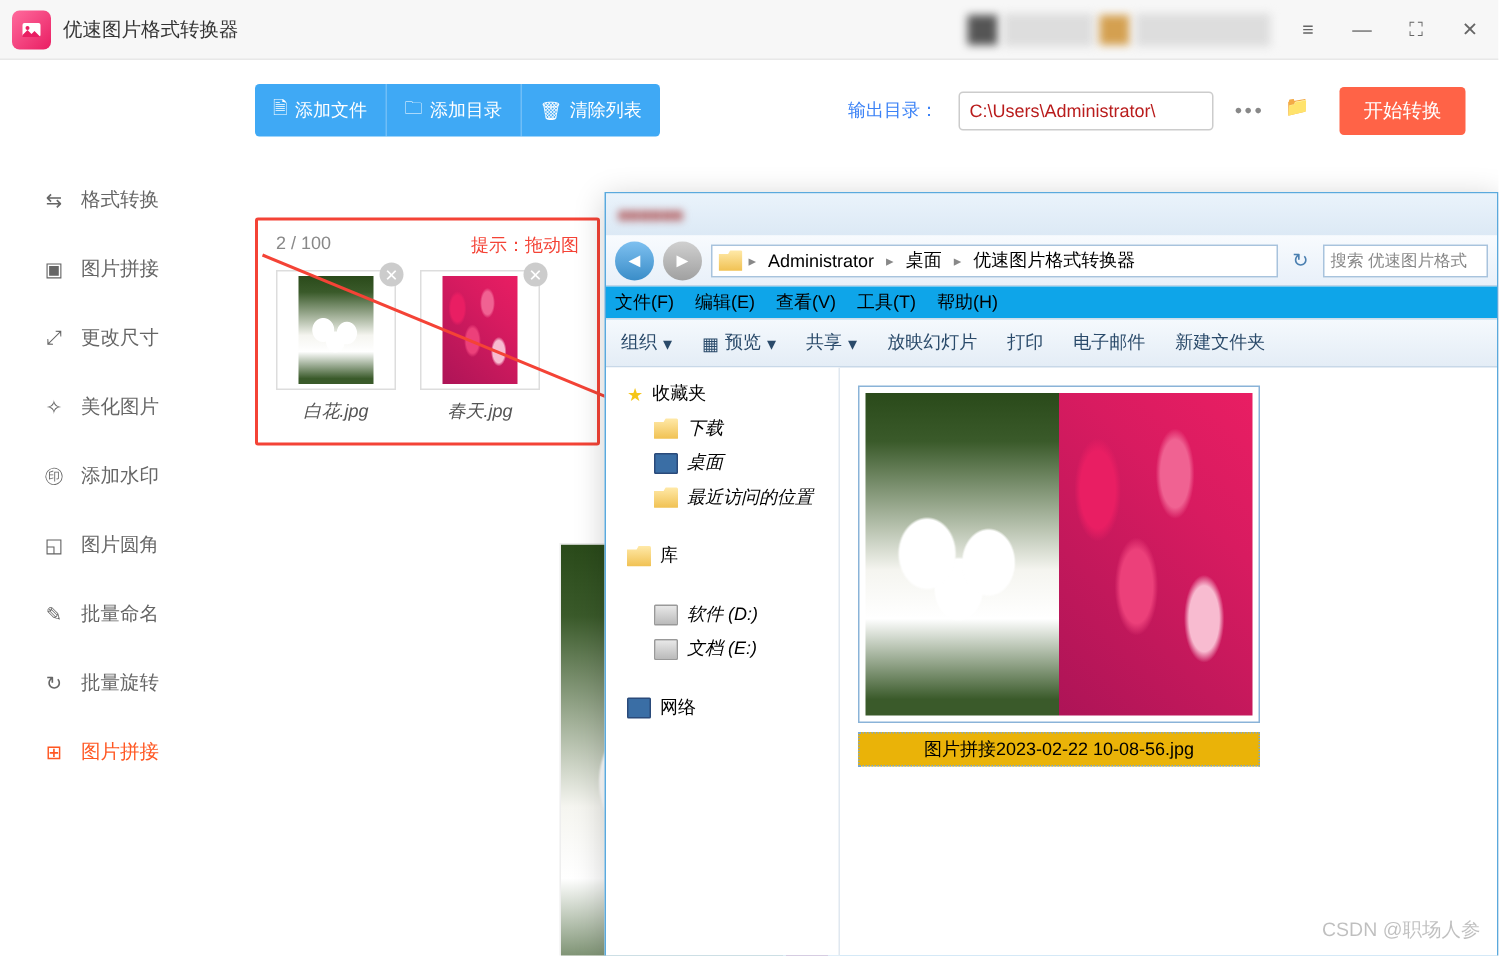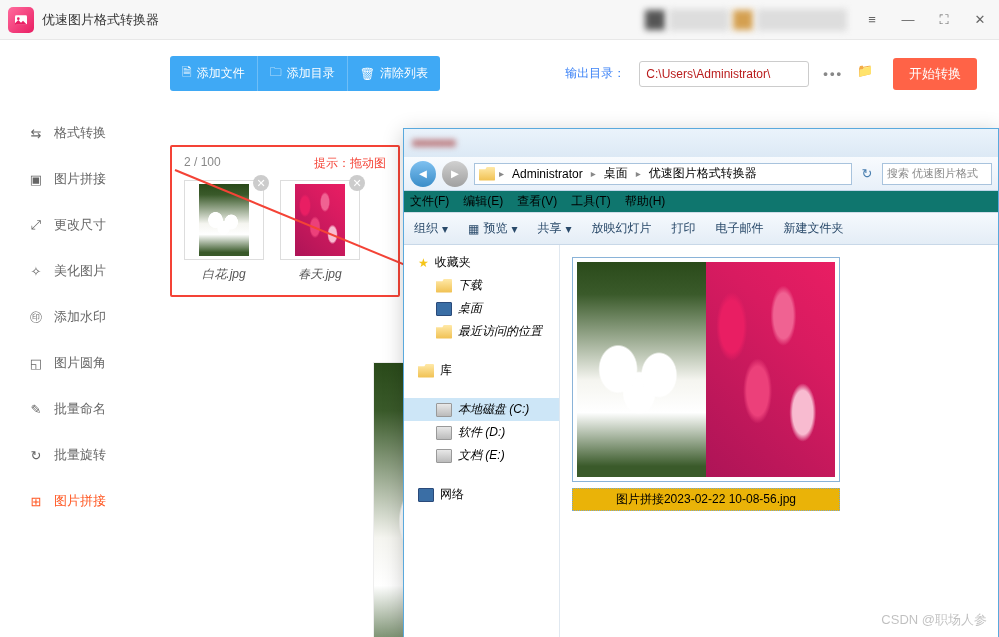--- a/index.html
+++ b/index.html
@@ -58,21 +58,21 @@
     .exp-title-blur > span { filter: blur(3px); color: #a44; font-size: 12px; }
     .exp-nav { height: 34px; background: linear-gradient(#f8fbfe, #e8f0f9); display: flex; align-items: center; border-bottom: 1px solid #c0d5e8; padding: 0 6px; gap: 6px; }
     .nav-back, .nav-fwd { width: 26px; height: 26px; border-radius: 50%; background: linear-gradient(#7ec0f0, #3a8dc8); display: flex; align-items: center; justify-content: center; color: #fff; cursor: pointer; }
     .nav-fwd { background: linear-gradient(#d0d0d0, #a0a0a0); }
     .breadcrumb { flex: 1; height: 22px; background: #fff; border: 1px solid #a8c3dd; display: flex; align-items: center; padding: 0 4px; font-size: 12px; gap: 4px; }
     .bc-seg { padding: 0 4px; cursor: pointer; }
     .bc-arrow { color: #888; font-size: 10px; }
     .search-box { width: 110px; height: 22px; background: #fff; border: 1px solid #a8c3dd; display: flex; align-items: center; padding: 0 4px; font-size: 11px; color: #888; overflow: hidden; }
     .refresh-btn { width: 18px; height: 22px; display: flex; align-items: center; justify-content: center; color: #4a7fb0; cursor: pointer; }
     
-    .menu-bar { height: 22px; background: #0f766e; border-bottom: 1px solid #d0dce8; display: flex; align-items: center; padding: 0 6px; gap: 14px; font-size: 12px; }
+    .menu-bar { height: 22px; background: #0ea5e9; border-bottom: 1px solid #d0dce8; display: flex; align-items: center; padding: 0 6px; gap: 14px; font-size: 12px; }
     .menu-item { cursor: pointer; }
     
     .cmd-bar { height: 32px; background: linear-gradient(#f5f9fd, #e4edf6); border-bottom: 1px solid #c8d8e8; display: flex; align-items: center; padding: 0 10px; gap: 20px; font-size: 12px; color: #2a4a6a; }
     .cmd-item { cursor: pointer; display: flex; align-items: center; gap: 4px; }
     
     .exp-body { display: flex; height: calc(100% - 116px); }
     .tree-pane { width: 156px; background: #fff; border-right: 1px solid #e0e8f0; padding: 6px 0; overflow: auto; font-size: 12px; }
     .tree-group { margin-bottom: 16px; }
     .tree-node { display: flex; align-items: center; padding: 3px 0 3px 14px; gap: 6px; cursor: pointer; }
     .tree-node.selected { background: #cde6f7; }
@@ -276,24 +276,20 @@
             <span>最近访问的位置</span>
           </div>
       </div>
       <div class="tree-group">
         <div class="tree-node">
             <span class="tree-icon folder-ico"></span>
             <span>库</span>
           </div>
       </div>
       <div class="tree-group">
-        <div class="tree-node child selected">
-            <span class="tree-icon drive-ico"></span>
-            <span>本地磁盘 (C:)</span>
-          </div>
         <div class="tree-node child">
             <span class="tree-icon drive-ico"></span>
             <span>软件 (D:)</span>
           </div>
         <div class="tree-node child">
             <span class="tree-icon drive-ico"></span>
             <span>文档 (E:)</span>
           </div>
       </div>
       <div class="tree-group">

